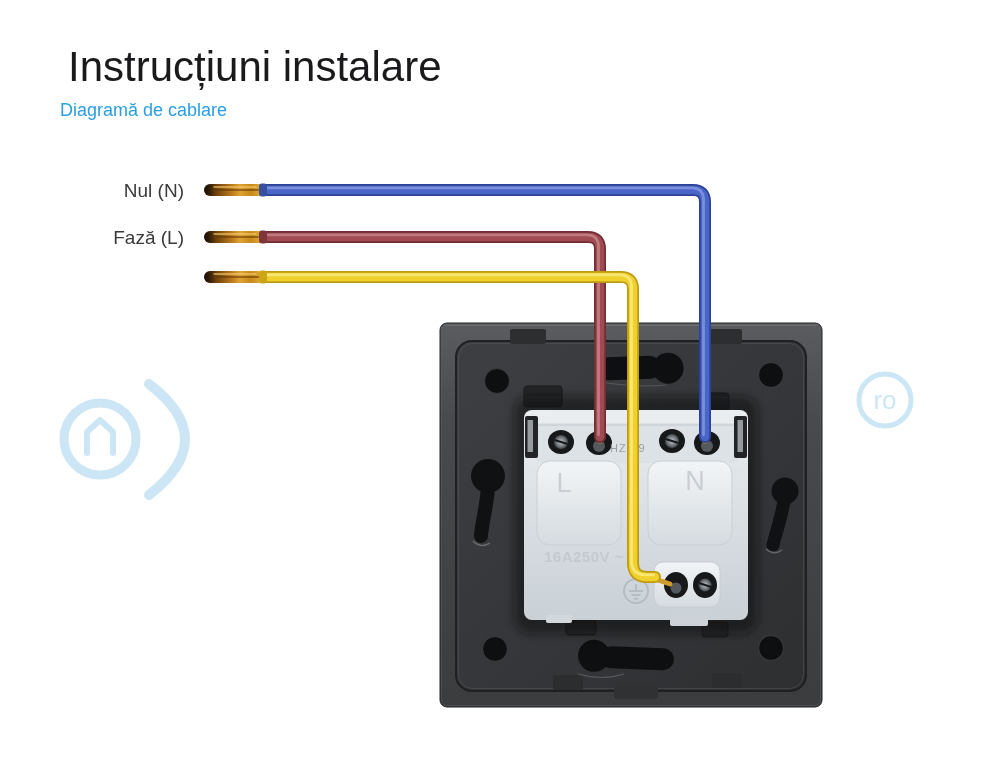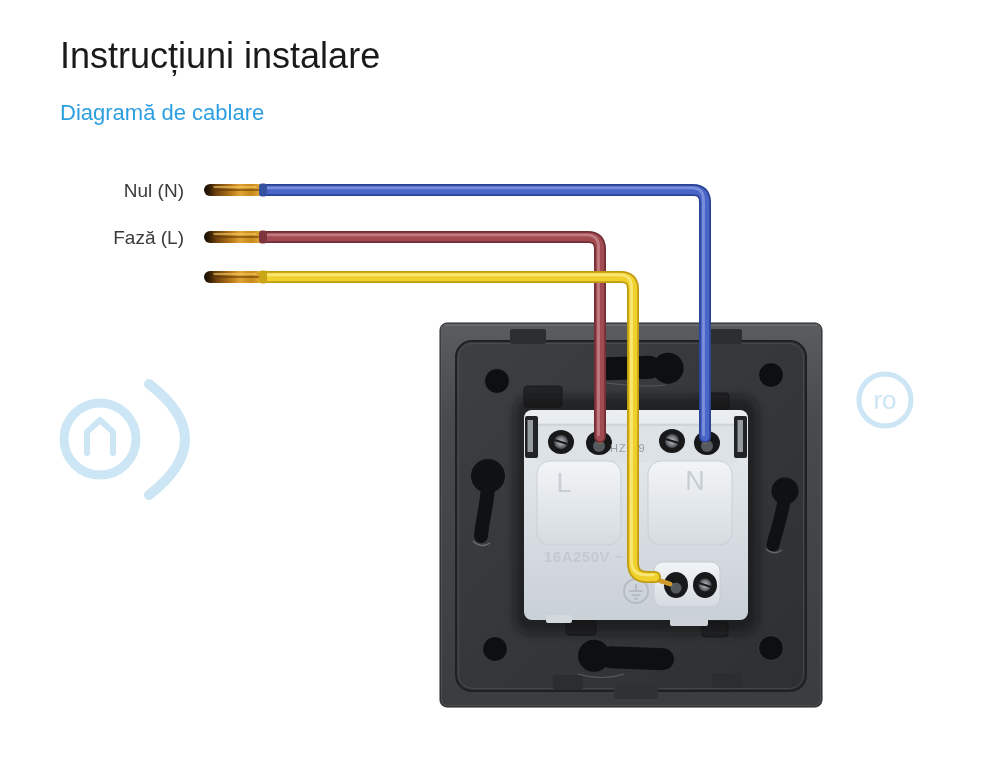--- a/index.html
+++ b/index.html
@@ -1,22 +1,22 @@
 <!DOCTYPE html>
 <html><head>
 <meta charset="utf-8">
 <style>
   html,body{margin:0;padding:0;}
   body{width:1000px;height:780px;background:#ffffff;overflow:hidden;
        font-family:"Liberation Sans",sans-serif;}
   .stage{position:relative;width:1000px;height:780px;background:#fff;}
 
-  .title{position:absolute;left:56px;top:30px;margin:4px;font-size:36px;line-height:1.2;
+  .title{position:absolute;left:56px;top:30px;margin:12px;font-size:42px;line-height:1.2;
          font-weight:300;color:#1a1a1c;letter-spacing:0;}
-  .subtitle{position:absolute;left:60px;top:100px;font-size:22px;color:#2b9fe0;}
+  .subtitle{position:absolute;left:60px;top:100px;font-size:18px;color:#2b9fe0;}
 
   .wire-label{position:absolute;left:0;width:184px;text-align:right;
               font-size:19px;line-height:22px;color:#3b3b3d;}
   .lbl-neutral{top:180px}
   .lbl-phase{top:227px}
   .lbl-earth{top:267px}
 
   .diagram{position:absolute;left:0;top:0;z-index:1;}
 
   .watermark{position:absolute;inset:0;z-index:2;pointer-events:none;

